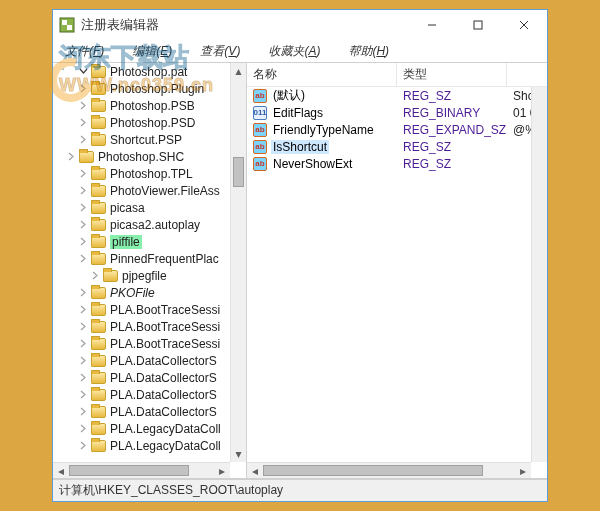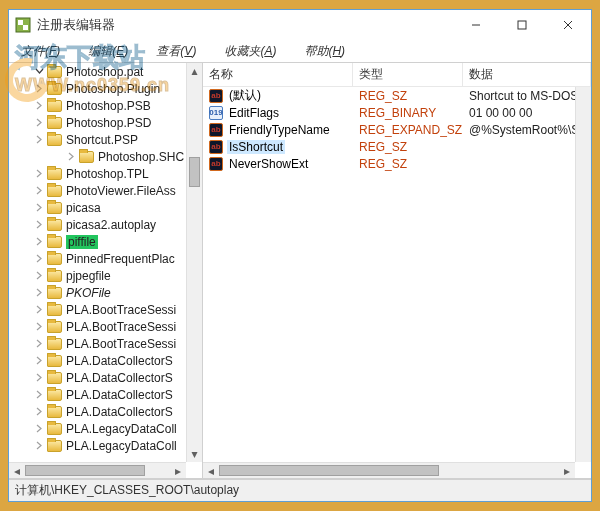--- a/index.html
+++ b/index.html
@@ -1,53 +1,53 @@
 <!DOCTYPE html>
 <html><head>
 <meta charset="utf-8">
 <style>
 * { margin: 0; padding: 0; box-sizing: border-box; font-family: "Microsoft YaHei", "Segoe UI", sans-serif; font-size: 12px; }
 body { width: 600px; height: 511px; background: #dca642; display: flex; align-items: center; justify-content: center; position: relative; }
-.window { width: 584px; height: 493px; background: #fff; border: 1px solid #5e9ed6; display: flex; flex-direction: column; position: relative; }
+.window { width: 496px; height: 493px; background: #fff; border: 1px solid #5e9ed6; display: flex; flex-direction: column; position: relative; }
 .titlebar { height: 30px; background: #fff; display: flex; align-items: center; padding-left: 6px; border-bottom: 0; }
 .titlebar .icon { width: 16px; height: 16px; margin-right: 6px; }
 .titlebar .title { flex: 1; color: #333; font-size: 13px; }
 .winbtns { display: flex; height: 100%; }
 .winbtn { width: 46px; height: 100%; display: flex; align-items: center; justify-content: center; color: #333; }
 .menubar { height: 22px; background: #fff; display: flex; align-items: center; padding-left: 4px; gap: 12px; border-bottom: 0; font-style: italic; }
 .menuitem { padding: 2px 8px; color: #333; }
 .menuitem .ul { text-decoration: underline; }
 .content { flex: 1; display: flex; border-top: 1px solid #d0d0d0; border-bottom: 1px solid #d0d0d0; overflow: hidden; position: relative; }
 .tree-pane { width: 194px; border-right: 1px solid #d0d0d0; overflow: hidden; position: relative; background: #fff; }
 .tree { position: absolute; top: 0; left: 0; right: 16px; bottom: 0; overflow: hidden; }
 .tree-row { height: 17px; display: flex; align-items: center; padding-left: 4px; white-space: nowrap; }
 .tree-row .chevron { width: 12px; height: 12px; display: flex; align-items: center; justify-content: center; color: #a0a0a0; margin-right: 2px; }
 .tree-row .chevron.open { color: #404040; }
 .tree-row .folder { width: 15px; height: 12px; background: linear-gradient(#fce9a5, #e8b93e); border: 1px solid #c9a22b; border-radius: 1px 2px 2px 1px; margin-right: 4px; position: relative; }
 .tree-row .folder::before { content: ""; position: absolute; top: -3px; left: -1px; width: 7px; height: 3px; background: #e8b93e; border: 1px solid #c9a22b; border-bottom: none; border-radius: 1px 1px 0 0; }
 .tree-row .label { color: #222; font-size: 12px; }
-.tree-row.selected .label { background: #22c55e; padding: 0 2px; }
+.tree-row.selected .label { background: #86efac; padding: 0 2px; }
 .vscroll { position: absolute; right: 0; top: 0; width: 16px; bottom: 0; background: #f0f0f0; border-left: 1px solid #e0e0e0; display: flex; flex-direction: column; }
 .vscroll .btn { height: 16px; display: flex; align-items: center; justify-content: center; color: #606060; }
 .vscroll .track { flex: 1; position: relative; }
 .vscroll .thumb { position: absolute; left: 2px; right: 2px; background: #c2c2c2; border: 1px solid #a0a0a0; }
 .list-pane { flex: 1; position: relative; overflow: hidden; background: #fff; }
 .list-header { height: 24px; display: flex; align-items: stretch; border-bottom: 1px solid #e8e8e8; }
 .list-header .col { display: flex; align-items: center; padding: 0 6px; color: #333; border-right: 1px solid #e8e8e8; }
 .col-name { width: 150px; }
 .col-type { width: 110px; }
 .col-data { flex: 1; }
 .list-body { }
 .list-row { height: 17px; display: flex; align-items: center; }
 .list-row .cell { display: flex; align-items: center; padding: 0 6px; height: 100%; }
 .list-row .cell.c-name { width: 150px; }
-.list-row .cell.c-type { width: 110px; color: #c2410c; text-align: center; }
+.list-row .cell.c-type { width: 110px; color: #4c1d95; text-align: center; }
 .list-row .cell.c-data { flex: 1; color: #222; white-space: nowrap; overflow: hidden; }
 .val-icon { width: 14px; height: 14px; margin-right: 4px; border: 1px solid #888; border-radius: 2px; display: flex; align-items: center; justify-content: center; font-size: 8px; font-weight: bold; }
-.val-icon.str { background: #0f172a; border-color: #d2691e; color: #c0392b; }
+.val-icon.str { background: #7dd3fc; border-color: #d2691e; color: #c0392b; }
 .val-icon.bin { background: #e8f0fb; border-color: #4a7cc1; color: #2b5cab; }
 .list-row.selected .cell.c-name .nm { background: #cde8ff; }
 .list-row .nm { padding: 0 2px; }
 .statusbar { height: 22px; display: flex; align-items: center; padding: 0 6px; color: #333; background: #f0f0f0; border-top: 1px solid #d0d0d0; }
 .list-vscroll { position: absolute; right: 0; top: 24px; bottom: 16px; width: 16px; background: #f0f0f0; border-left: 1px solid #e0e0e0; }
 .list-hscroll { position: absolute; left: 0; right: 16px; bottom: 0; height: 16px; background: #f0f0f0; border-top: 1px solid #e0e0e0; display: flex; }
 .list-hscroll .btn { width: 16px; display: flex; align-items: center; justify-content: center; color: #606060; }
 .list-hscroll .track { flex: 1; position: relative; }
 .list-hscroll .thumb { position: absolute; top: 2px; bottom: 2px; background: #c2c2c2; border: 1px solid #a0a0a0; }
 .tree-hscroll { position: absolute; left: 0; right: 16px; bottom: 0; height: 16px; background: #f0f0f0; border-top: 1px solid #e0e0e0; display: flex; }
@@ -142,21 +142,21 @@
           </div>
           <div class="tree-row" style="padding-left: 24px;">
             <span class="chevron">
               <svg width="9" height="9">
                 <path d="M2 1 L6 4.5 L2 8" fill="none" stroke="currentColor" stroke-width="1.2"></path>
               </svg>
             </span>
             <span class="folder"></span>
             <span class="label">Shortcut.PSP</span>
           </div>
-          <div class="tree-row" style="padding-left: 12px; margin-left: 44px;">
+          <div class="tree-row" style="padding-left: 12px;">
             <span class="chevron">
               <svg width="9" height="9">
                 <path d="M2 1 L6 4.5 L2 8" fill="none" stroke="currentColor" stroke-width="1.2"></path>
               </svg>
             </span>
             <span class="folder"></span>
             <span class="label">Photoshop.SHC</span>
           </div>
           <div class="tree-row" style="padding-left: 24px;">
             <span class="chevron">
@@ -205,21 +205,21 @@
           </div>
           <div class="tree-row" style="padding-left: 24px;">
             <span class="chevron">
               <svg width="9" height="9">
                 <path d="M2 1 L6 4.5 L2 8" fill="none" stroke="currentColor" stroke-width="1.2"></path>
               </svg>
             </span>
             <span class="folder"></span>
             <span class="label">PinnedFrequentPlac</span>
           </div>
-          <div class="tree-row" style="padding-left: 24px;">
+          <div class="tree-row" style="padding-left: 36px;">
             <span class="chevron">
               <svg width="9" height="9">
                 <path d="M2 1 L6 4.5 L2 8" fill="none" stroke="currentColor" stroke-width="1.2"></path>
               </svg>
             </span>
             <span class="folder"></span>
             <span class="label">pjpegfile</span>
           </div>
           <div class="tree-row" style="padding-left: 24px; font-style: italic;">
             <span class="chevron">
@@ -325,34 +325,33 @@
           <div class="thumb" style="left:0;width:120px;"></div>
         </div>
         <div class="btn">▸</div>
       </div>
     </div>
 
     <div class="list-pane">
       <div class="list-header">
         <div class="col col-name">名称</div>
         <div class="col col-type">类型</div>
-        <div class="col col-data">数据</div>
       </div>
       <div class="list-body" id="listbody">
           <div class="list-row">
             <div class="cell c-name">
               <span class="val-icon str">ab</span>
               <span class="nm">(默认)</span>
             </div>
             <div class="cell c-type">REG_SZ</div>
             <div class="cell c-data">Shortcut to MS-DOS P</div>
           </div>
           <div class="list-row">
             <div class="cell c-name">
-              <span class="val-icon bin">019</span>
+              <span class="val-icon bin">011</span>
               <span class="nm">EditFlags</span>
             </div>
             <div class="cell c-type">REG_BINARY</div>
             <div class="cell c-data">01 00 00 00</div>
           </div>
           <div class="list-row">
             <div class="cell c-name">
               <span class="val-icon str">ab</span>
               <span class="nm">FriendlyTypeName</span>
             </div>

